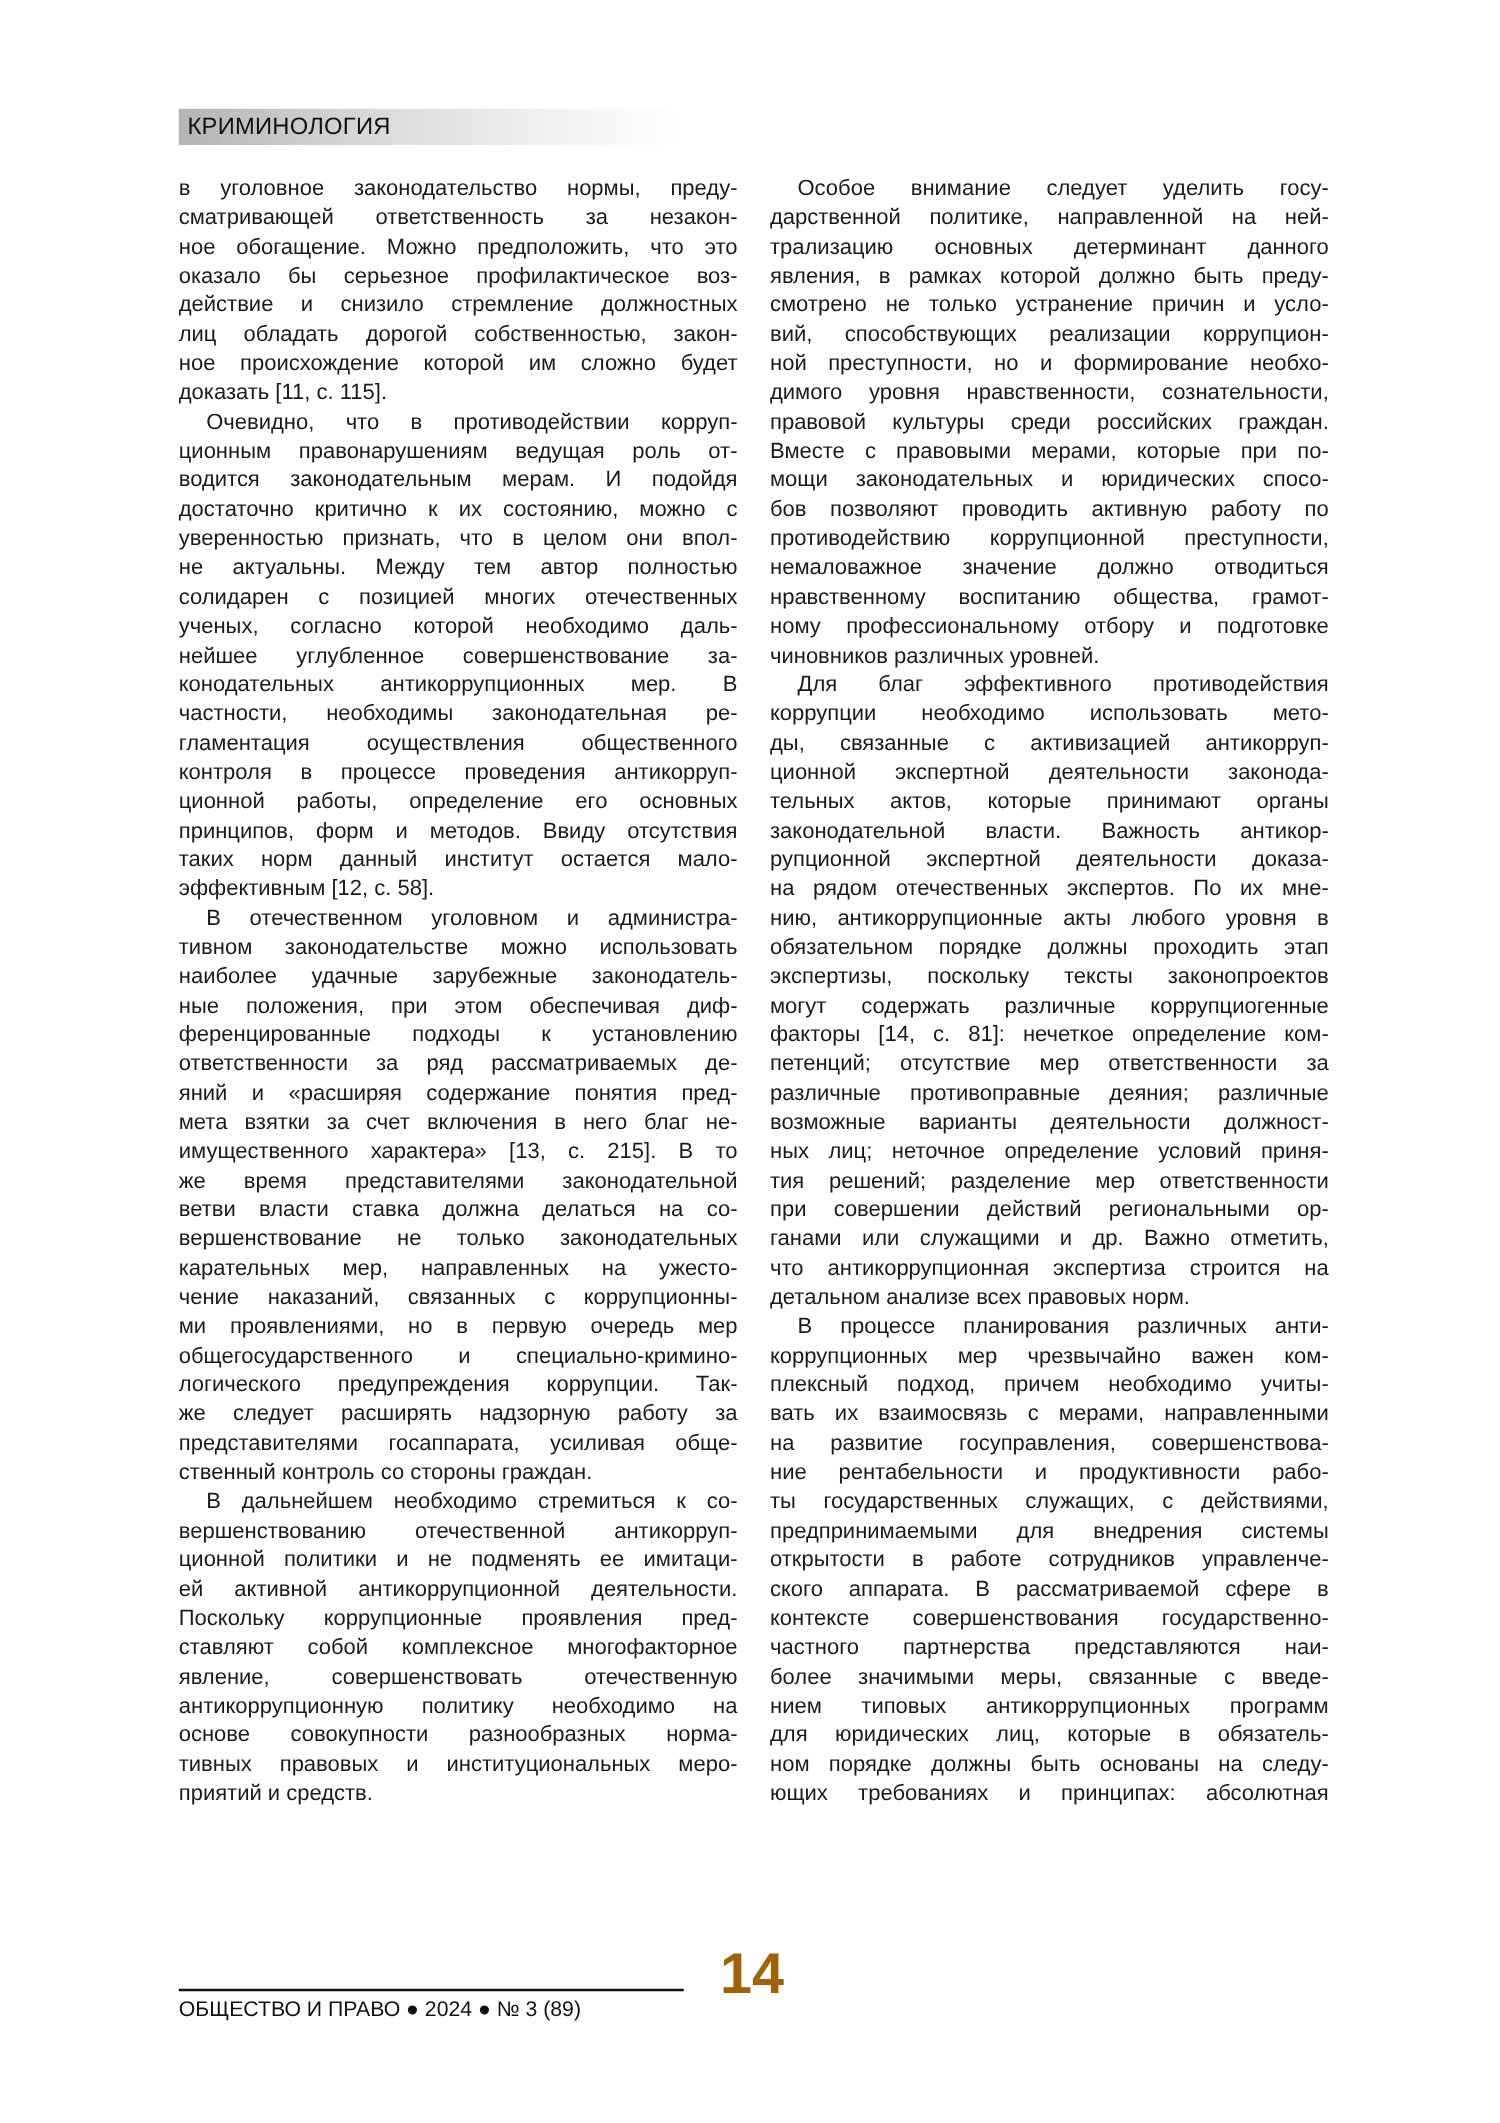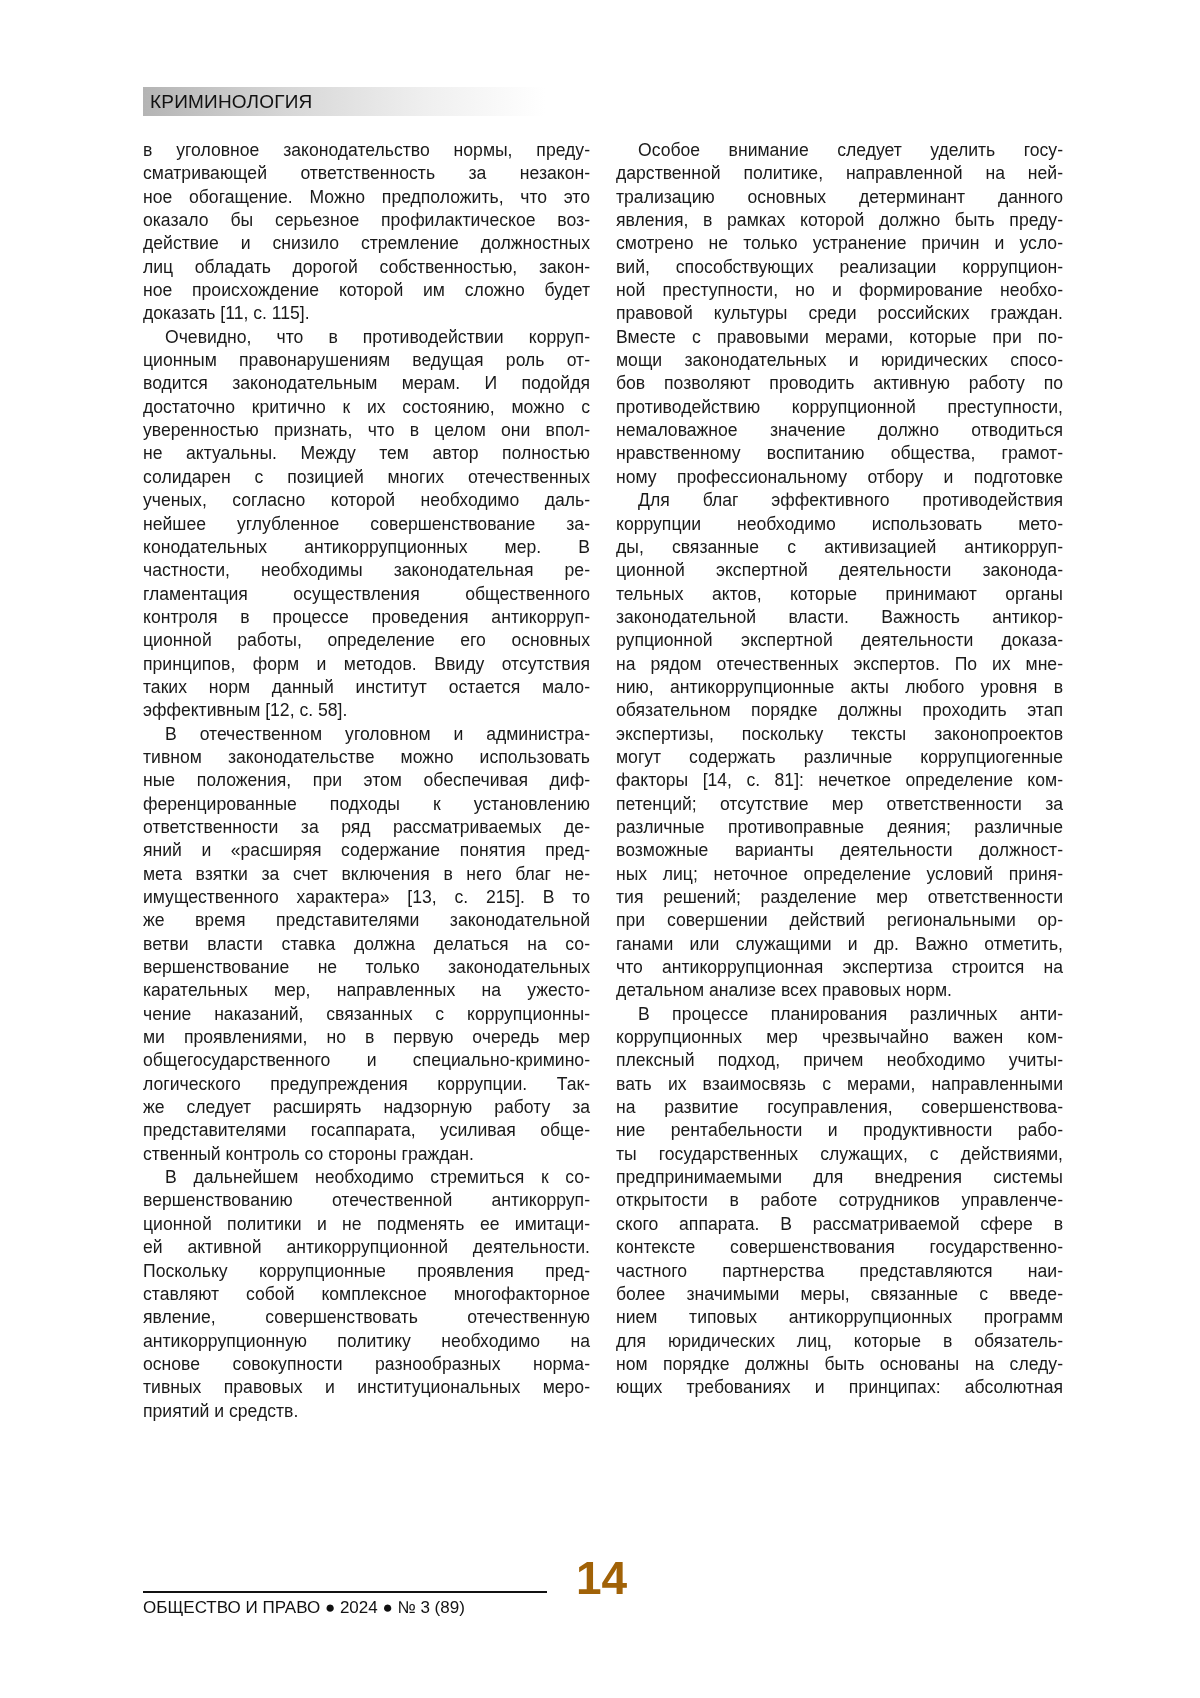--- a/index.html
+++ b/index.html
@@ -66,20 +66,21 @@
       <span class="line">гламентация осуществления общественного</span>
       <span class="line">контроля в процессе проведения антикорруп-</span>
       <span class="line">ционной работы, определение его основных</span>
       <span class="line">принципов, форм и методов. Ввиду отсутствия</span>
       <span class="line">таких норм данный институт остается мало-</span>
       <span class="line last">эффективным [12, с. 58].</span>
     </div>
     <div>
       <span class="line" style="padding-left: 22px;">В отечественном уголовном и администра-</span>
       <span class="line">тивном законодательстве можно использовать</span>
+      <span class="line">наиболее удачные зарубежные законодатель-</span>
       <span class="line">ные положения, при этом обеспечивая диф-</span>
       <span class="line">ференцированные подходы к установлению</span>
       <span class="line">ответственности за ряд рассматриваемых де-</span>
       <span class="line">яний и «расширяя содержание понятия пред-</span>
       <span class="line">мета взятки за счет включения в него благ не-</span>
       <span class="line">имущественного характера» [13, с. 215]. В то</span>
       <span class="line">же время представителями законодательной</span>
       <span class="line">ветви власти ставка должна делаться на со-</span>
       <span class="line">вершенствование не только законодательных</span>
       <span class="line">карательных мер, направленных на ужесто-</span>
@@ -107,28 +108,30 @@
   </div>
 <div class="column col-right" id="col-right">
     <div>
       <span class="line" style="padding-left: 22px;">Особое внимание следует уделить госу-</span>
       <span class="line">дарственной политике, направленной на ней-</span>
       <span class="line">трализацию основных детерминант данного</span>
       <span class="line">явления, в рамках которой должно быть преду-</span>
       <span class="line">смотрено не только устранение причин и усло-</span>
       <span class="line">вий, способствующих реализации коррупцион-</span>
       <span class="line">ной преступности, но и формирование необхо-</span>
+      <span class="line">димого уровня нравственности, сознательности,</span>
       <span class="line">правовой культуры среди российских граждан.</span>
       <span class="line">Вместе с правовыми мерами, которые при по-</span>
       <span class="line">мощи законодательных и юридических спосо-</span>
       <span class="line">бов позволяют проводить активную работу по</span>
       <span class="line">противодействию коррупционной преступности,</span>
       <span class="line">немаловажное значение должно отводиться</span>
       <span class="line">нравственному воспитанию общества, грамот-</span>
       <span class="line">ному профессиональному отбору и подготовке</span>
+      <span class="line last">чиновников различных уровней.</span>
     </div>
     <div>
       <span class="line" style="padding-left: 22px;">Для благ эффективного противодействия</span>
       <span class="line">коррупции необходимо использовать мето-</span>
       <span class="line">ды, связанные с активизацией антикорруп-</span>
       <span class="line">ционной экспертной деятельности законода-</span>
       <span class="line">тельных актов, которые принимают органы</span>
       <span class="line">законодательной власти. Важность антикор-</span>
       <span class="line">рупционной экспертной деятельности доказа-</span>
       <span class="line">на рядом отечественных экспертов. По их мне-</span>

